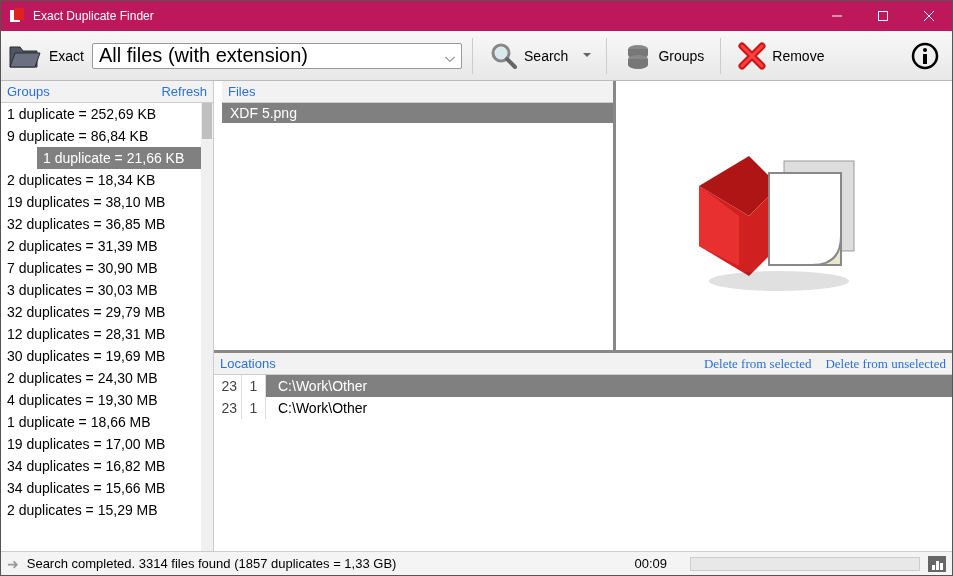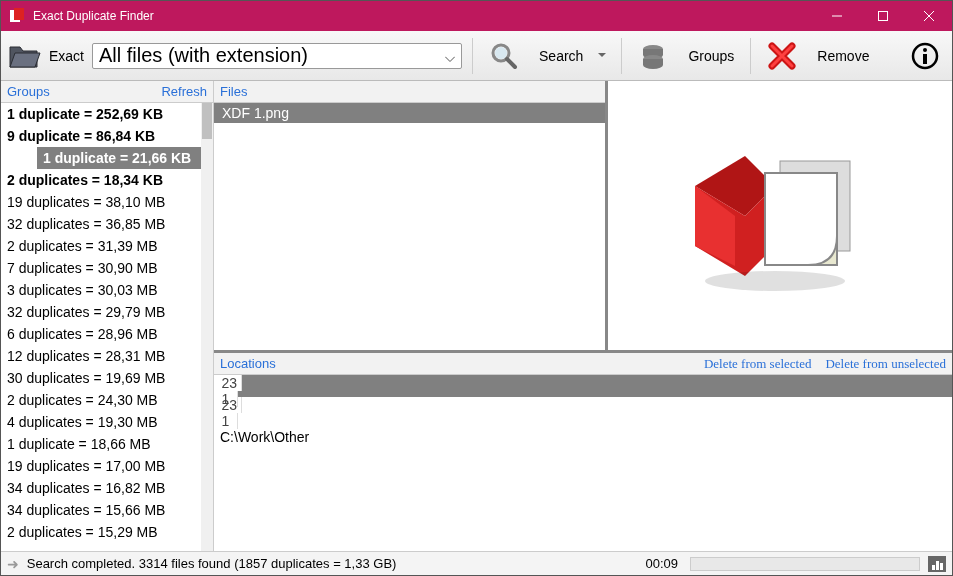--- a/index.html
+++ b/index.html
@@ -12,68 +12,68 @@
   .titlebar .win-btn { width: 46px; height: 30px; display: flex; align-items: center; justify-content: center; cursor: pointer; }
   .titlebar .win-btn svg { width: 10px; height: 10px; stroke: #fff; stroke-width: 1; fill: none; }
 
   
   .toolbar { height: 50px; background: linear-gradient(to bottom, #f8f8f8, #e8e8e8); border-bottom: 1px solid #bbb; display: flex; align-items: center; padding: 0 6px; gap: 4px;}
   .toolbar .folder-icon { width: 34px; height: 34px; }
   .toolbar .paths-label { font-size: 14px; margin: 0 4px; }
   .toolbar .paths-select { flex: 0 0 370px; height: 26px; border: 1px solid #999; background: #fff; font-size: 20px; padding: 0 20px 0 6px; position: relative; display:flex; align-items:center; border-radius:2px;}
   .toolbar .paths-select .chev { position: absolute; right: 6px; top: 50%; transform: translateY(-50%);}
   .toolbar .sep { width: 1px; height: 36px; background: #ccc; margin: 0 6px;}
-  .toolbar .tool-btn { display: flex; align-items: center; gap: 20px; font-size: 14px; padding: 2px 6px; cursor: pointer; height: 40px;}
+  .toolbar .tool-btn { display: flex; align-items: center; gap: 5px; font-size: 14px; padding: 2px 6px; cursor: pointer; height: 40px;}
   .toolbar .spacer { flex: 1; }
   .dropdown-arrow { width: 18px; display:flex; align-items:center; justify-content:center; cursor:pointer;}
 
   
   .main { display: flex; height: calc(100% - 30px - 50px - 24px); }
 
   
   .groups-panel { width: 213px; display: flex; flex-direction: column; border-right: 1px solid #ccc; }
   .panel-header { height: 22px; background: #f2f2f2; border-bottom: 1px solid #ccc; display: flex; align-items: center; padding: 0 6px; font-size: 13px; }
   .panel-header .title { color: #2a70d8; flex: 1; }
   .panel-header .action { color: #2a70d8; cursor: pointer; font-size: 13px;}
   .groups-list { flex: 1; overflow-y: hidden; position: relative; }
   .groups-items { width: calc(100% - 12px); }
   .group-item { font-size: 14px; padding: 1px 6px; white-space: nowrap; cursor: pointer; line-height: 20px; }
-  .group-item.bold { font-weight: bold; }
+  .group-item.bold { font-weight: normal; }
   .group-item.selected { background: #808080; color: #fff; margin-left: 36px; }
   .scrollbar { position: absolute; right: 0; top: 0; width: 12px; height: 100%; background: #f0f0f0;}
   .scrollbar .thumb { position: absolute; left: 1px; width: 10px; background: #c0c0c0; border-radius: 0;}
 
   
   .right { flex: 1; display: flex; flex-direction: column; }
-  .top-right { flex: 0 0 269px; display: flex; }
+  .top-right { flex: 0 0 269px; display: flex; padding-left: 8px; }
   .files-panel { flex: 0 0 394px; display: flex; flex-direction: column; border-right: 3px solid #888; }
   .files-list { flex: 1; background: #fff; }
   .file-item { font-size: 14px; padding: 2px 8px; cursor: pointer; color:#fff; background:#808080;}
   .preview { flex: 1; display: flex; align-items: center; justify-content: center; background: #fff;}
   .preview svg { width: 200px; height: 170px;}
 
   .splitter-h { height: 3px; background: #888; cursor: row-resize;}
 
   
   .locations-panel { flex: 1; display: flex; flex-direction: column; }
   .locations-panel .panel-header .action { margin-left: 14px; font-family: Liberation Serif, serif;}
   .locations-list { flex: 1; }
-  .loc-row { display: flex; font-size: 14px; align-items: stretch; height: 22px; flex-direction: column;}
+  .loc-row { display: flex; font-size: 14px; align-items: stretch; height: 22px;}
   .loc-row .c1 { width: 28px; text-align: right; padding-right: 4px; border-right: 1px solid #ddd; display:flex;align-items:center;justify-content:flex-end;}
   .loc-row .c2 { width: 24px; text-align: center; border-right: 1px solid #ddd; display:flex;align-items:center;justify-content:center;}
-  .loc-row .c3 { flex: 1; padding-left: 6px; display:flex;align-items:center;}
+  .loc-row .c3 { flex: 1; padding-left: 12px; display:flex;align-items:center;}
   .loc-row.selected { background: #808080; color: #fff; }
   .loc-row.selected .c1, .loc-row.selected .c2 { color: #444; background:#fff;}
   .loc-row:not(.selected) .c1, .loc-row:not(.selected) .c2 { color: #444; }
 
   
   .statusbar { height: 24px; background: #f4f4f4; border-top: 1px solid #ccc; display: flex; align-items: center; font-size: 13px; padding: 0 6px; gap:8px;}
   .statusbar .arrow { color: #999; font-size: 14px;}
   .statusbar .msg { flex: 1; }
-  .statusbar .time { margin-right: 4px;}
+  .statusbar .time { margin-right: 15px;}
   .statusbar .progress { width: 230px; height: 14px; background: #e8e8e8; border: 1px solid #ccc;}
   .statusbar .chart-btn { width: 18px; height: 16px; background:#666; display:flex; align-items:flex-end; justify-content:center; gap:1px; padding:2px; cursor:pointer;}
   .statusbar .chart-btn span{ width:3px; background:#fff;}
 </style>
 </head>
 <body>
 
 <div class="titlebar">
   <div class="app-icon">
     <svg viewBox="0 0 20 20">
@@ -168,21 +168,20 @@
           <div class="group-item bold">1 duplicate = 252,69 KB</div>
           <div class="group-item bold">9 duplicate = 86,84 KB</div>
           <div class="group-item bold selected">1 duplicate = 21,66 KB</div>
           <div class="group-item bold">2 duplicates = 18,34 KB</div>
           <div class="group-item">19 duplicates = 38,10 MB</div>
           <div class="group-item">32 duplicates = 36,85 MB</div>
           <div class="group-item">2 duplicates = 31,39 MB</div>
           <div class="group-item">7 duplicates = 30,90 MB</div>
           <div class="group-item">3 duplicates = 30,03 MB</div>
           <div class="group-item">32 duplicates = 29,79 MB</div>
-          <div class="group-item">6 duplicates = 28,96 MB</div>
           <div class="group-item">12 duplicates = 28,31 MB</div>
           <div class="group-item">30 duplicates = 19,69 MB</div>
           <div class="group-item">2 duplicates = 24,30 MB</div>
           <div class="group-item">4 duplicates = 19,30 MB</div>
           <div class="group-item">1 duplicate = 18,66 MB</div>
           <div class="group-item">19 duplicates = 17,00 MB</div>
           <div class="group-item">34 duplicates = 16,82 MB</div>
           <div class="group-item">34 duplicates = 15,66 MB</div>
           <div class="group-item">2 duplicates = 15,29 MB</div>
         </div>
@@ -192,21 +191,21 @@
     </div>
   </div>
 
   <div class="right">
     <div class="top-right">
       <div class="files-panel">
         <div class="panel-header">
           <span class="title">Files</span>
         </div>
         <div class="files-list" id="files-list">
-            <div class="file-item">XDF 1.png</div>
+            <div class="file-item">XDF 5.png</div>
           </div>
       </div>
       <div class="preview">
         <svg viewBox="0 0 200 170">
           <path d="M15 55 L65 25 L95 55 L65 85 Z" fill="#b01515"></path>
           <path d="M15 55 L65 85 L95 55 L95 115 L65 145 L15 115 Z" fill="#d02020"></path>
           <path d="M15 55 L55 85 L55 135 L15 115 Z" fill="#e83030"></path>
           <rect x="100" y="30" width="70" height="90" fill="#ddd" stroke="#999"></rect>
           <rect x="85" y="42" width="72" height="92" fill="#fff" stroke="#888" stroke-width="2"></rect>
           <path d="M157 105 Q157 134 128 134 L157 134 Z" fill="#e8e8d0" stroke="#888" stroke-width="2"></path>

